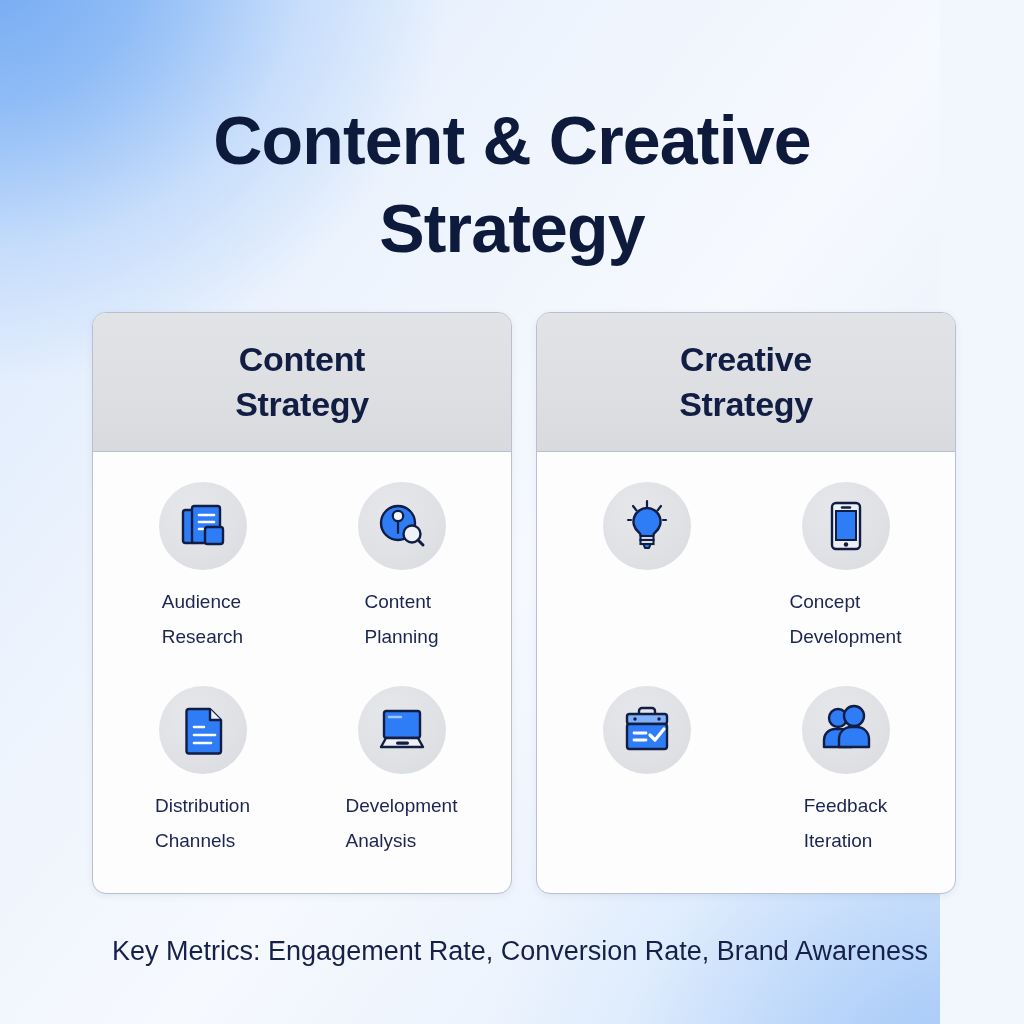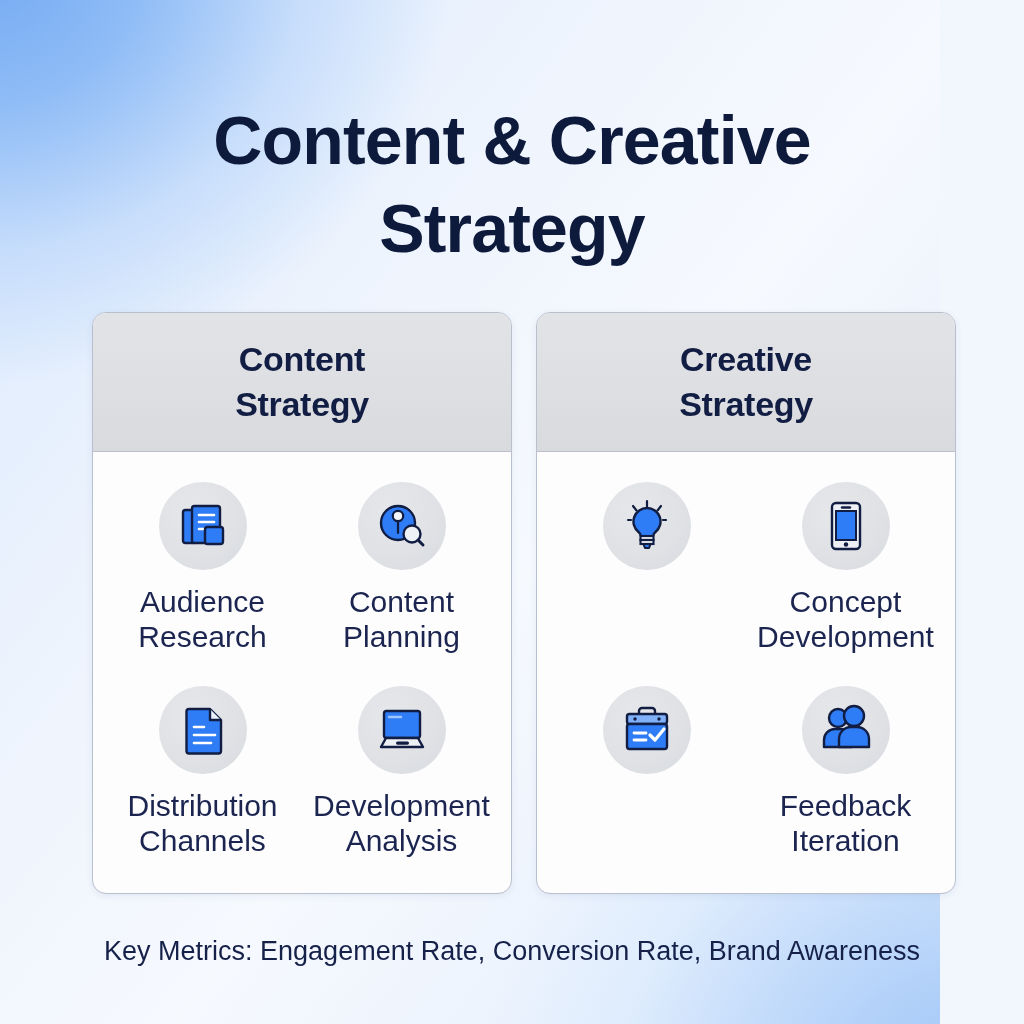--- a/index.html
+++ b/index.html
@@ -110,32 +110,32 @@
     background: radial-gradient(circle at 38% 32%, #e6e7ea 0%, #dfe1e5 58%, #d7dade 100%);
     display: flex;
     align-items: center;
     justify-content: center;
     margin-bottom: 14px;
   }
 
   .icon-circle svg { display: block; }
 
   .item-label {
-    font-size: 30px;
+    font-size: 19px;
     line-height: 35px;
     color: #1b2550;
-    text-align: center;
+    text-align: left;
     white-space: pre-line;
     max-width: 200px;
   }
 
   
   .footer {
     position: absolute;
-    left: 92px;
+    left: 100px;
     top: 930px;
     width: 840px;
     text-align: center;
     font-size: 27px;
     line-height: 42px;
     color: #16214a;
   }
 </style>
 </head>
 <body>

